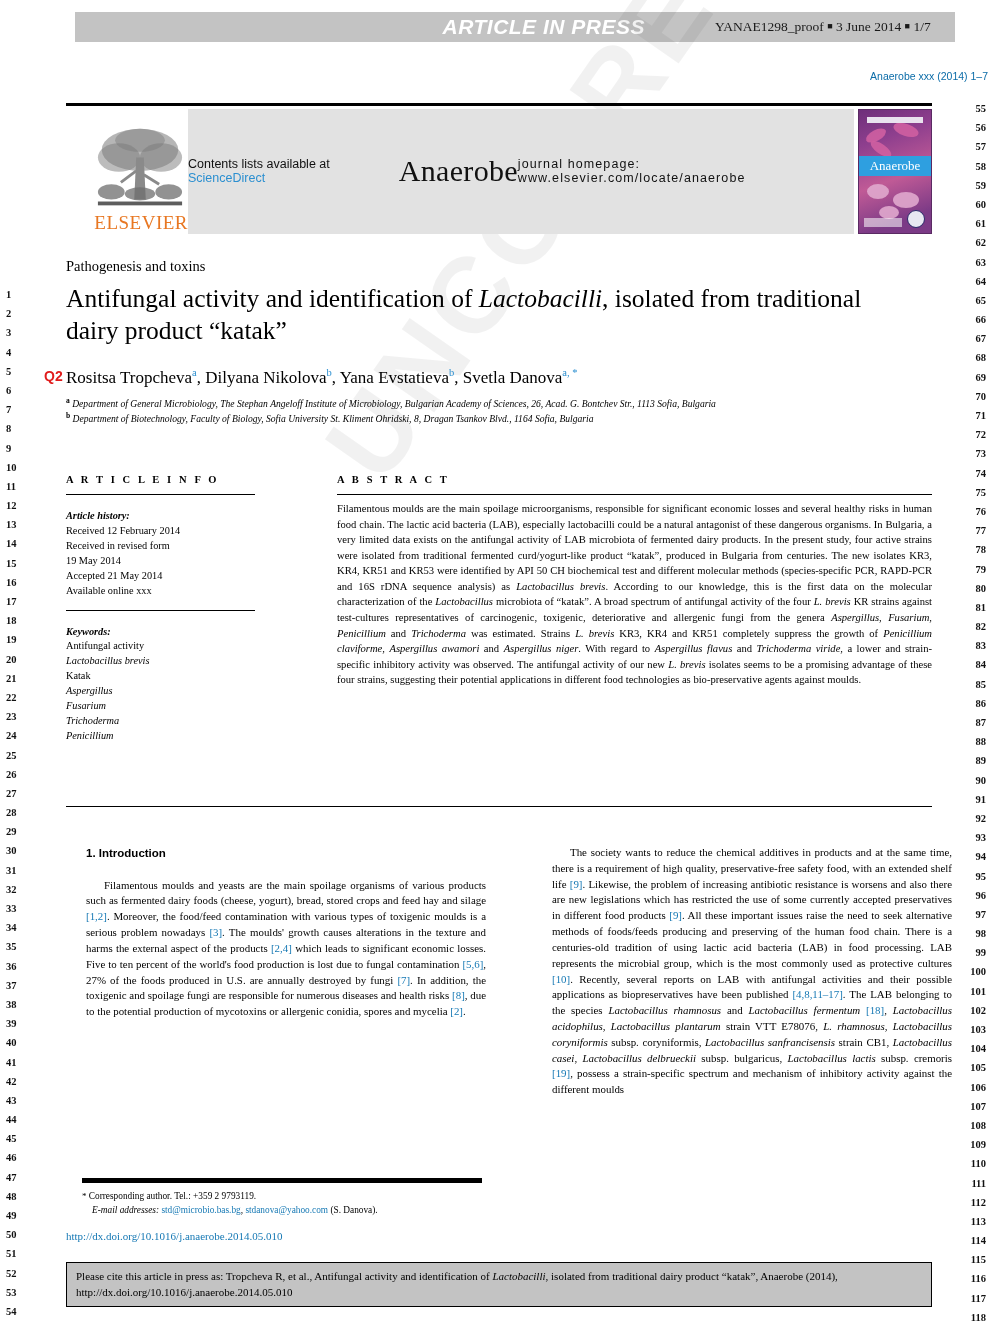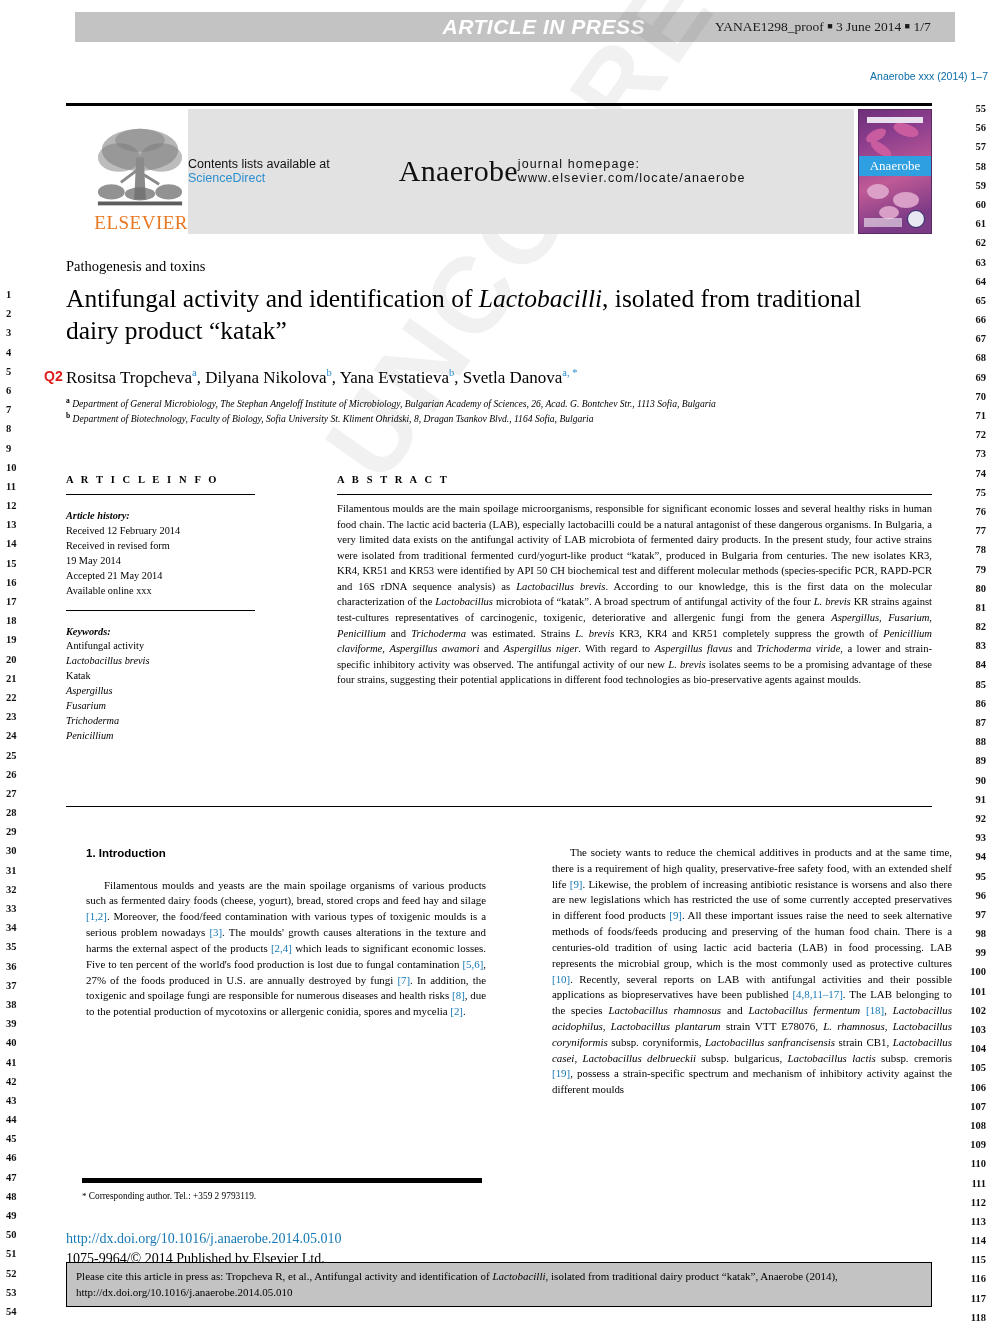--- a/index.html
+++ b/index.html
@@ -233,21 +233,21 @@
     padding-top: 7px;
     margin-left: 16px;
   }
   .footnote .star { font-size: 9px; }
   .footnote .em { font-style: italic; }
   .mail { color: #1578b4; }
 
   .doi-block {
     position: absolute; left: 66px; top: 1229px; width: 400px;
     font-family: "Liberation Serif", serif;
-    font-size: 14px; line-height: 1.45;
+    font-size: 11px; line-height: 1.45;
   }
   .doi-block .doi { color: #1578b4; }
 
   
   .cite-box {
     position: absolute;
     left: 66px; top: 1262px;
     width: 866px; height: 45px;
     background: #c3c3c3;
     border: 1.5px solid #000;
@@ -421,25 +421,30 @@
 
 <div class="body-col col-right">
   <p>The society wants to reduce the chemical additives in products and at the same time, there is a requirement of high quality, preservative-free safety food, with an extended shelf life <span class="ref">[9]</span>. Likewise, the problem of increasing antibiotic resistance is worsens and also there are new legislations which has restricted the use of some currently accepted preservatives in different food products <span class="ref">[9]</span>. All these important issues raise the need to seek alternative methods of foods/feeds producing and preserving of the human food chain. There is a centuries-old tradition of using lactic acid bacteria (LAB) in food processing. LAB represents the microbial group, which is the most commonly used as protective cultures <span class="ref">[10]</span>. Recently, several reports on LAB with antifungal activities and their possible applications as biopreservatives have been published <span class="ref">[4,8,11–17]</span>. The LAB belonging to the species <i>Lactobacillus rhamnosus</i> and <i>Lactobacillus fermentum</i> <span class="ref">[18]</span>, <i>Lactobacillus acidophilus</i>, <i>Lactobacillus plantarum</i> strain VTT E78076, <i>L. rhamnosus</i>, <i>Lactobacillus coryniformis</i> subsp. coryniformis, <i>Lactobacillus sanfrancisensis</i> strain CB1, <i>Lactobacillus casei</i>, <i>Lactobacillus delbrueckii</i> subsp. bulgaricus, <i>Lactobacillus lactis</i> subsp. cremoris <span class="ref">[19]</span>, possess a strain-specific spectrum and mechanism of inhibitory activity against the different moulds</p>
 </div>
 
 <div class="footnote">
   <div>
     <span class="star">*</span>
     <span>Corresponding author. Tel.: +359 2 9793119.</span>
   </div>
+  <div style="padding-left:10px;">
+    <span class="em">E-mail addresses:</span>
+    <span class="mail">std@microbio.bas.bg</span>,
+    <span class="mail">stdanova@yahoo.com</span>
+    <span>(S. Danova).</span>
+  </div>
 </div>
 
 <div class="doi-block">
   <div class="doi">http://dx.doi.org/10.1016/j.anaerobe.2014.05.010</div>
-  <div>1075-9964/© 2014 Published by Elsevier Ltd.</div>
 </div>
 
 <div class="cite-box">
   <span>Please cite this article in press as: Tropcheva R, et al., Antifungal activity and identification of <i>Lactobacilli</i>, isolated from traditional dairy product “katak”, Anaerobe (2014), http://dx.doi.org/10.1016/j.anaerobe.2014.05.010</span>
 </div>
 
 <div class="linenums ln-left">
     <span>1</span>
     <span>2</span>
     <span>3</span>

